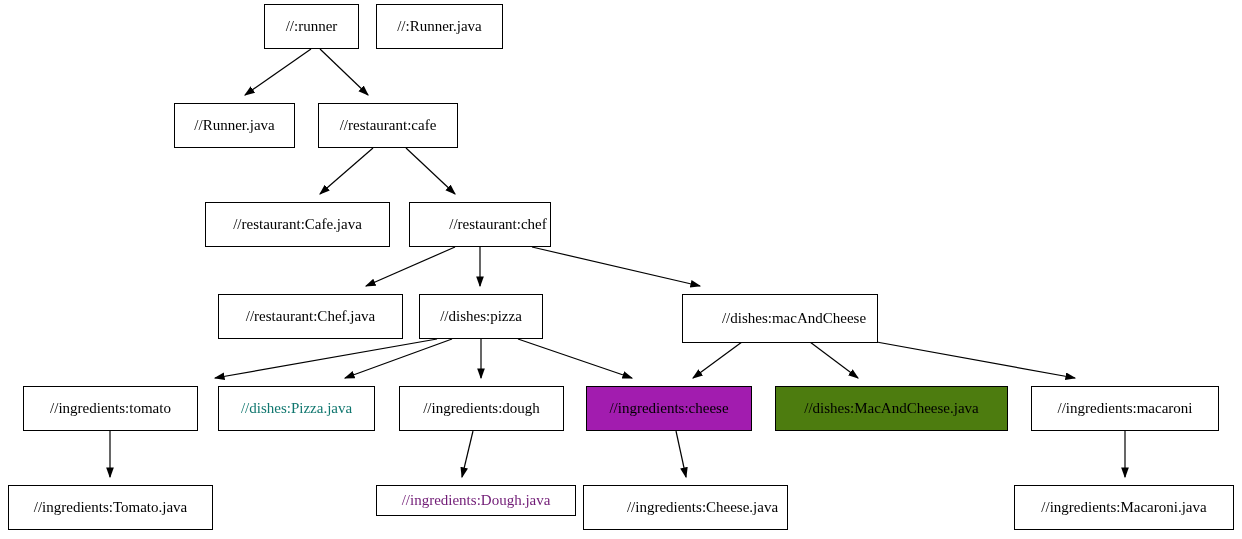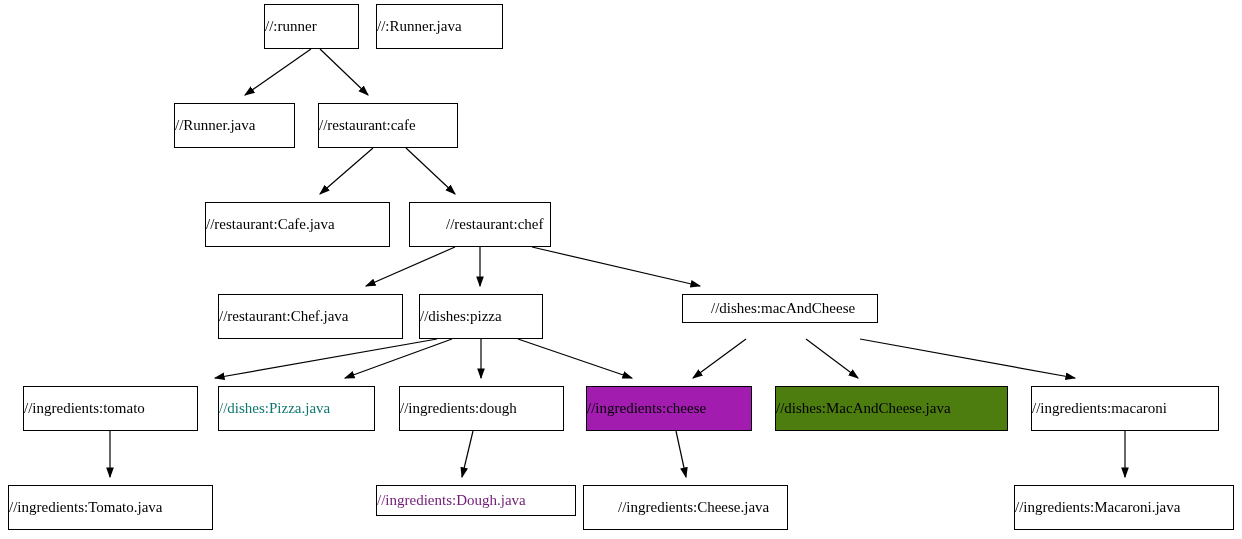--- a/index.html
+++ b/index.html
@@ -18,21 +18,21 @@
   .node {
     position: absolute;
     box-sizing: border-box;
     border: 1px solid #000000;
     background: #ffffff;
     color: #000000;
     font-size: 15px;
     line-height: 1;
     display: flex;
     align-items: center;
-    justify-content: flex-start;
+    justify-content: center;
     white-space: nowrap;
     text-align: center;
   }
   #edges {
     position: absolute;
     left: 0;
     top: 0;
     width: 1242px;
     height: 539px;
     pointer-events: none;
@@ -86,21 +86,21 @@
     </div>
     <div class="node" style="left: 409px; top: 202px; width: 142px; height: 45px; border-color: rgb(0, 0, 0); background: rgb(255, 255, 255); color: rgb(0, 0, 0); padding-left: 36px;">
       <span>//restaurant:chef</span>
     </div>
     <div class="node" style="left: 218px; top: 294px; width: 185px; height: 45px; border-color: rgb(0, 0, 0); background: rgb(255, 255, 255); color: rgb(0, 0, 0);">
       <span>//restaurant:Chef.java</span>
     </div>
     <div class="node" style="left: 419px; top: 294px; width: 124px; height: 45px; border-color: rgb(0, 0, 0); background: rgb(255, 255, 255); color: rgb(0, 0, 0);">
       <span>//dishes:pizza</span>
     </div>
-    <div class="node" style="left: 682px; top: 294px; width: 196px; height: 29px; border-color: rgb(0, 0, 0); background: rgb(255, 255, 255); color: rgb(0, 0, 0); padding-left: 28px;">
+    <div class="node" style="left: 682px; top: 294px; width: 196px; height: 49px; border-color: rgb(0, 0, 0); background: rgb(255, 255, 255); color: rgb(0, 0, 0); padding-left: 28px;">
       <span>//dishes:macAndCheese</span>
     </div>
     <div class="node" style="left: 23px; top: 386px; width: 175px; height: 45px; border-color: rgb(0, 0, 0); background: rgb(255, 255, 255); color: rgb(0, 0, 0);">
       <span>//ingredients:tomato</span>
     </div>
     <div class="node" style="left: 218px; top: 386px; width: 157px; height: 45px; border-color: rgb(0, 0, 0); background: rgb(255, 255, 255); color: #0f766e;">
       <span>//dishes:Pizza.java</span>
     </div>
     <div class="node" style="left: 399px; top: 386px; width: 165px; height: 45px; border-color: rgb(0, 0, 0); background: rgb(255, 255, 255); color: rgb(0, 0, 0);">
       <span>//ingredients:dough</span>

